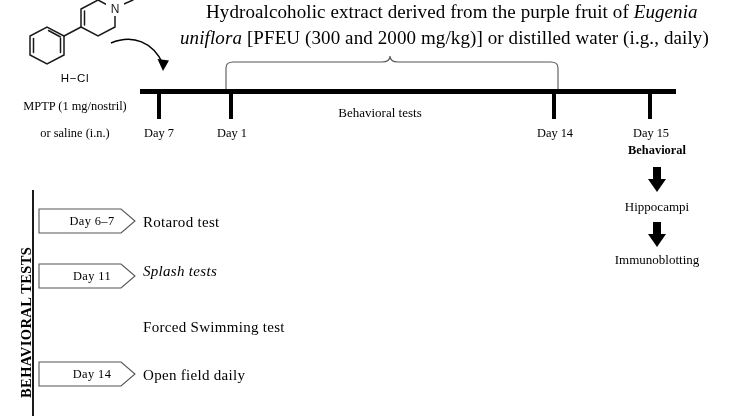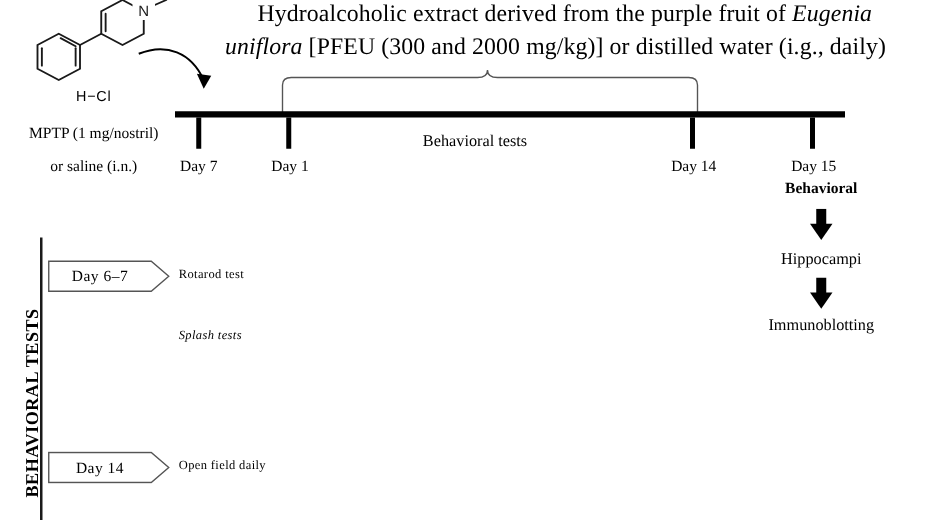--- a/index.html
+++ b/index.html
@@ -97,36 +97,36 @@
     white-space: nowrap;
     transform-origin: 0 0;
     transform: rotate(-90deg);
   }
   .chev-wrap {
     position: absolute;
     height: 26px;
   }
   .chev-label {
     position: absolute;
-    left: 4px;
+    left: 16px;
     top: 0;
     width: 100%;
     height: 100%;
     display: flex;
     align-items: center;
     justify-content: center;
     font-size: 12.4px;
     white-space: nowrap;
     padding-right: 22px;
     box-sizing: border-box;
     letter-spacing: 0.4px;
   }
   .test-name {
     position: absolute;
-    font-size: 10px;
+    font-size: 15px;
     white-space: nowrap;
     letter-spacing: 0.3px;
   }
   svg { display: block; }
 </style>
 </head>
 <body>
 
 <div id="canvas">
 
@@ -217,22 +217,29 @@
   <div class="vtitle" style="left:18px; top:398px;">BEHAVIORAL TESTS</div>
 
   <div class="chev-wrap" style="left:38px; top:208px; width:98px;">
     <svg width="98" height="26" viewBox="0 0 98 26" preserveAspectRatio="none">
       <polygon points="1,1 83,1 97,13 83,25 1,25" fill="#ffffff" stroke="#555" stroke-width="1.1"></polygon>
     </svg>
     <div class="chev-label">Day 6–7</div>
   </div>
   <div class="test-name" style="left:143px; top:214px;">Rotarod test</div>
 
+  <div class="chev-wrap" style="left:38px; top:263px; width:98px;">
+    <svg width="98" height="26" viewBox="0 0 98 26" preserveAspectRatio="none">
+      <polygon points="1,1 83,1 97,13 83,25 1,25" fill="#ffffff" stroke="#555" stroke-width="1.1"></polygon>
+    </svg>
+    <div class="chev-label">Day 11</div>
+  </div>
   <div class="test-name" style="left:143px; top:263px;font-style:italic;">Splash tests</div>
 
+  <div class="test-name" style="left:143px; top:319px;">Forced Swimming  test</div>
 
   <div class="chev-wrap" style="left:38px; top:361px; width:98px;">
     <svg width="98" height="26" viewBox="0 0 98 26" preserveAspectRatio="none">
       <polygon points="1,1 83,1 97,13 83,25 1,25" fill="#ffffff" stroke="#555" stroke-width="1.1"></polygon>
     </svg>
     <div class="chev-label">Day 14</div>
   </div>
   <div class="test-name" style="left:143px; top:367px;">Open field daily</div>
 
 </div>

